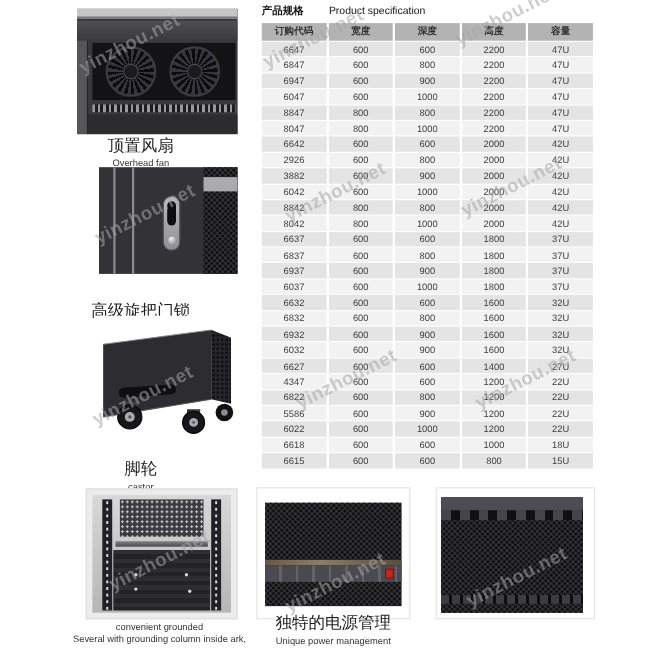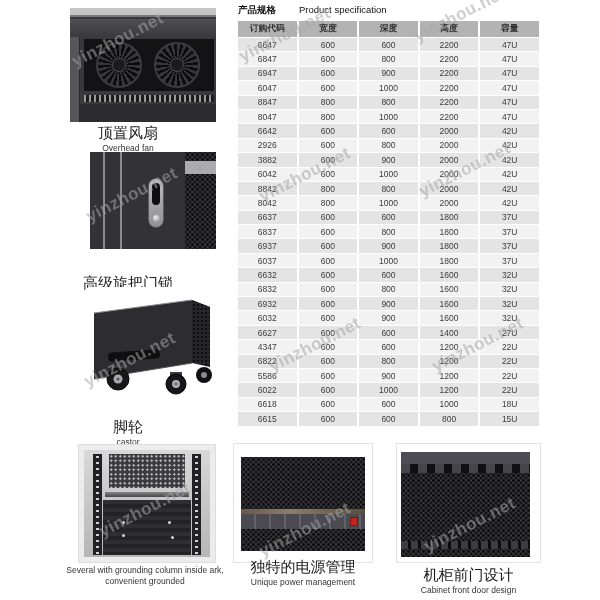--- a/index.html
+++ b/index.html
@@ -386,22 +386,22 @@
     <div class="g-floor">
       <div class="g-stud" style="left:22%; top:38%;"></div>
       <div class="g-stud" style="left:22%; top:62%;"></div>
       <div class="g-stud" style="left:74%; top:38%;"></div>
       <div class="g-stud" style="left:77%; top:66%;"></div>
     </div>
     <div class="g-rail left"></div>
     <div class="g-rail right"></div>
   </div>
   <div class="cap" style="left:33px; top:565px; width:224px;">
+    <div class="en">convenient grounded</div>
     <div class="en">Several with grounding column inside ark,</div>
-    <div class="en">convenient grounded</div>
   </div>
 
   <div class="img-power">
     <div class="p-photo mesh-dark">
       <div class="p-bar"></div>
       <div class="p-strip"></div>
       <div class="p-switch"></div>
     </div>
   </div>
   <div class="cap" style="left:228px; top:536px; width:150px;margin-top:21px;">
@@ -410,24 +410,20 @@
   </div>
 
   <div class="img-door">
     <div class="d-photo">
       <div class="d-header"></div>
       <div class="d-tabs"></div>
       <div class="d-mesh mesh-dark"></div>
       <div class="d-bottombar"></div>
       <div class="d-foot mesh-dark"></div>
     </div>
-  </div>
-  <div class="cap" style="left:391px; top:565px; width:155px;">
-    <div class="zh">机柜前门设计</div>
-    <div class="en">Cabinet front door design</div>
   </div>
 
   <span class="wm" style="left:68px;  top:30px;">yinzhou.net</span>
   <span class="wm" style="left:235px; top:25px;">yinzhou.net</span>
   <span class="wm" style="left:410px; top:5px;">yinzhou.net</span>
   <span class="wm" style="left:82px;  top:185px;">yinzhou.net</span>
   <span class="wm" style="left:255px; top:165px;">yinzhou.net</span>
   <span class="wm" style="left:415px; top:160px;">yinzhou.net</span>
   <span class="wm" style="left:80px;  top:350px;">yinzhou.net</span>
   <span class="wm" style="left:265px; top:335px;">yinzhou.net</span>

